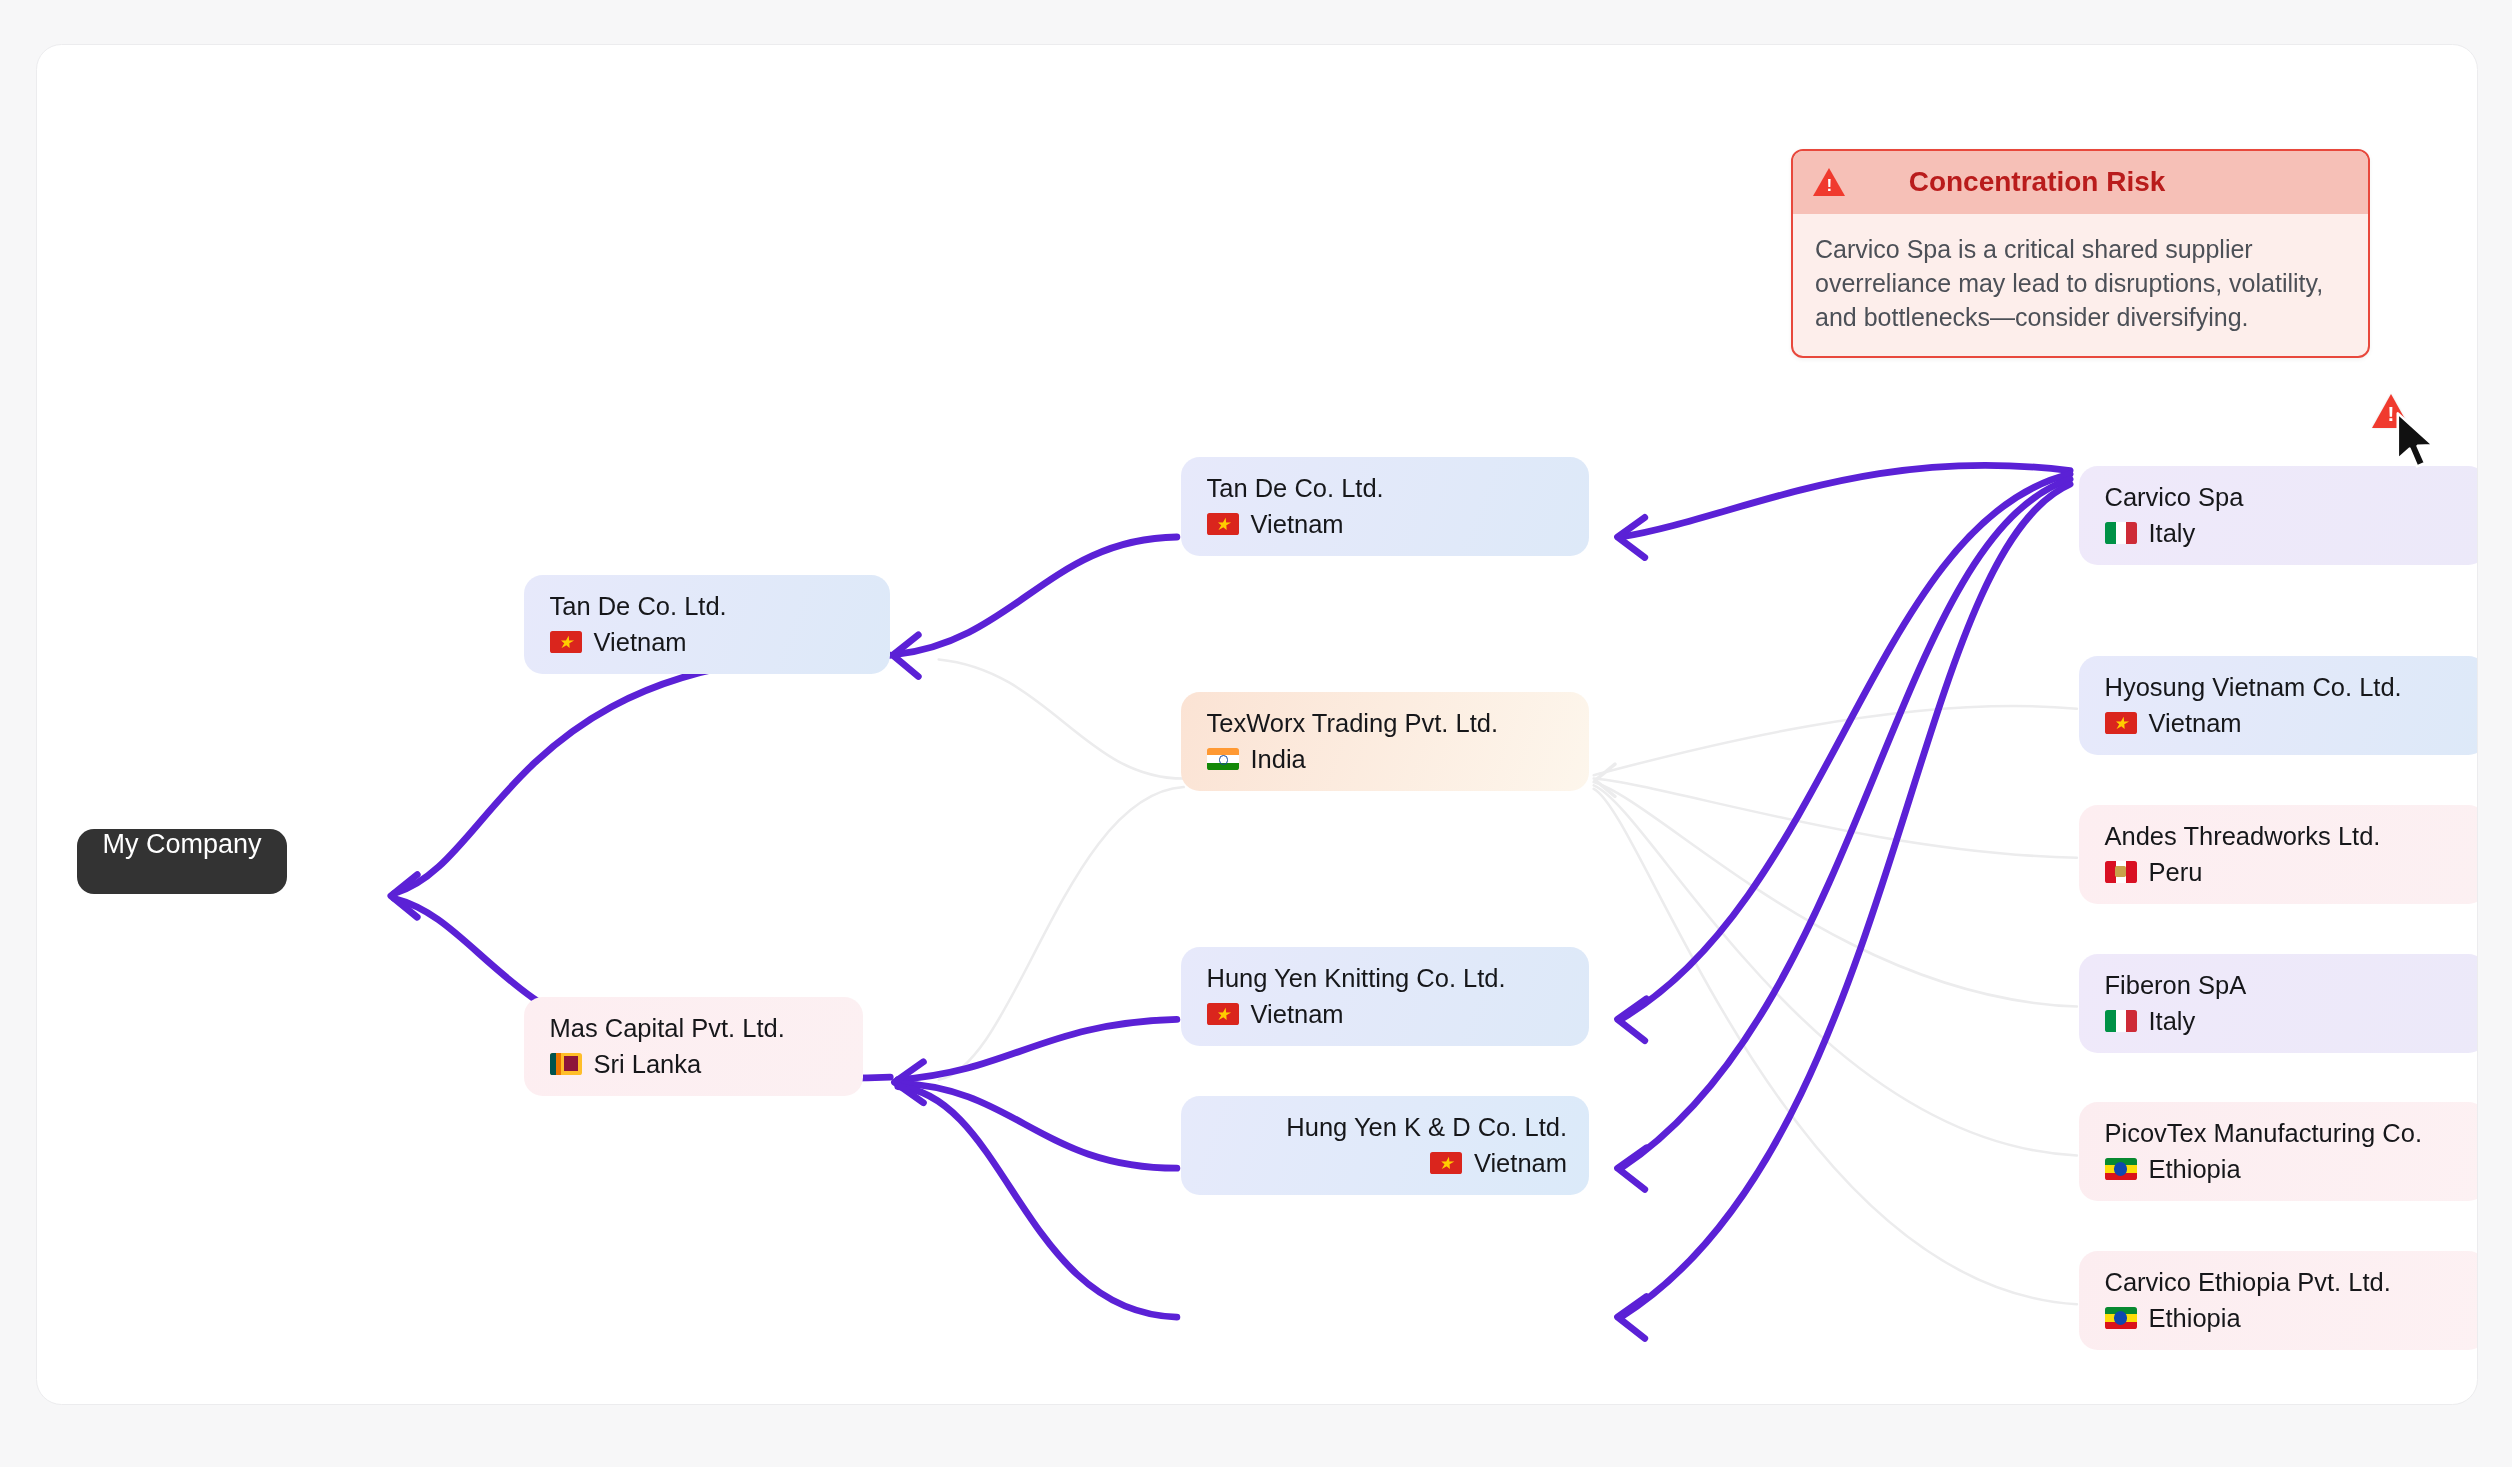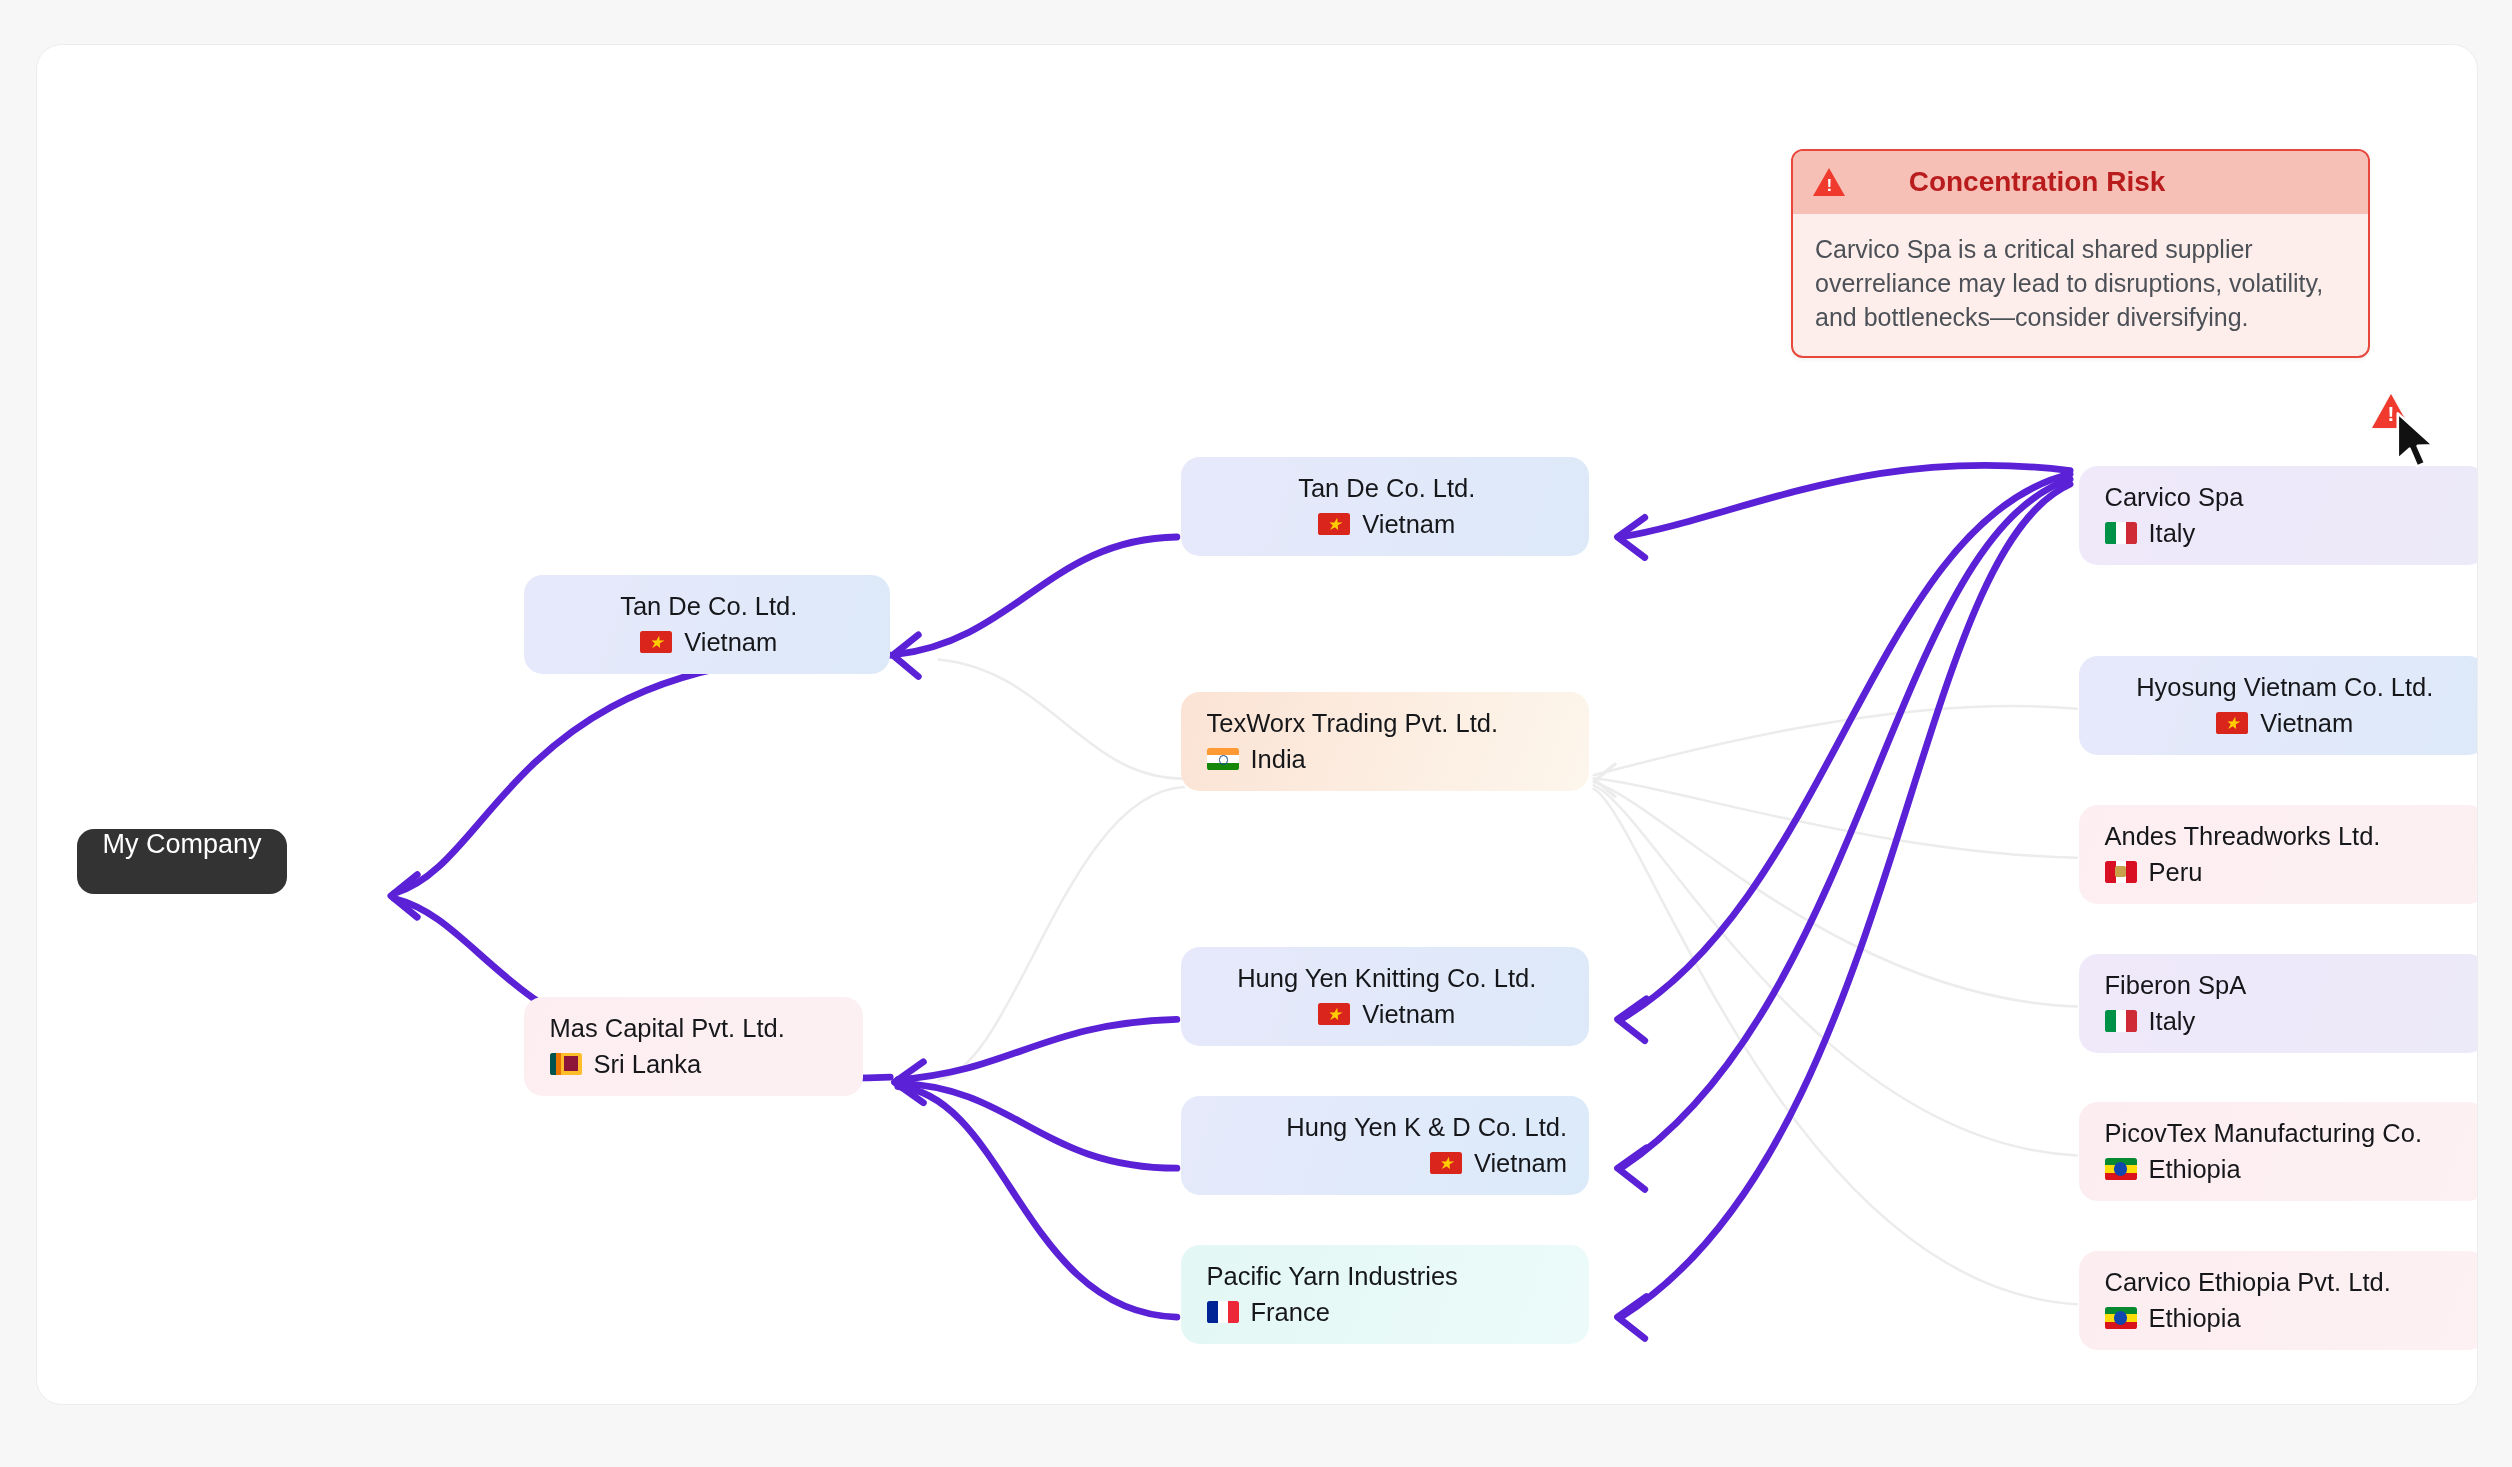--- a/index.html
+++ b/index.html
@@ -95,21 +95,21 @@
   .flag-et { background: linear-gradient(180deg,#078930 0 33.3%,#fcdd09 33.3% 66.6%,#da121a 66.6%); }
   .flag-et::after {
     content: "";
     position: absolute; left: 50%; top: 50%;
     width: 13.6px; height: 13.6px; margin: -6.8px 0 0 -6.8px;
     background: #0f47af; border-radius: 50%;
   }
   .flag-fr { background: linear-gradient(90deg,#002395 0 33.3%,#ffffff 33.3% 66.6%,#ed2939 66.6%); }
 
   
-  .t-blue     { background: linear-gradient(110deg,#e7e9fb 0%,#dde9f8 100%); align-items: center; }
+  .t-blue     { background: linear-gradient(110deg,#e7e9fb 0%,#dde9f8 100%); }
   .t-blue2    { background: linear-gradient(110deg,#e6eafb 0%,#dbeaf9 100%); }
   .t-lav      { background: linear-gradient(110deg,#efe9fa 0%,#ece9f9 100%); }
   .t-pink     { background: linear-gradient(110deg,#fdeef1 0%,#fcf0f2 100%); }
   .t-pink2    { background: linear-gradient(110deg,#fcedf0 0%,#fdf1f3 100%); }
   .t-orange   { background: linear-gradient(110deg,#fbe3d4 0%,#fdf6ec 100%); }
   .t-cyan     { background: linear-gradient(110deg,#e3f7f4 0%,#ecfbfa 100%); }
 
   #node-root {
     background: #333333;
     border-radius: 17px;
@@ -266,27 +266,20 @@
   </div>
 
   <div class="node t-blue2" style="left:1144px; top:1051px; width:408px;align-items:flex-end;">
     <span class="nm">Hung Yen K &amp; D Co. Ltd.</span>
     <span class="ctry">
       <i class="flag flag-vn"></i>
       <b style="font-weight:normal">Vietnam</b>
     </span>
   </div>
 
-  <div class="node t-cyan" style="left:1144px; top:1200px; width:408px;">
-    <span class="nm">Pacific Yarn Industries</span>
-    <span class="ctry">
-      <i class="flag flag-fr"></i>
-      <b style="font-weight:normal">France</b>
-    </span>
-  </div>
 
   <div class="node t-lav" style="left:2042px; top:376px; width:408px;margin-top:45px;">
     <span class="nm">Carvico Spa</span>
     <span class="ctry">
       <i class="flag flag-it"></i>
       <b style="font-weight:normal">Italy</b>
     </span>
   </div>
 
   <div class="node t-blue" style="left:2042px; top:611px; width:408px;">

